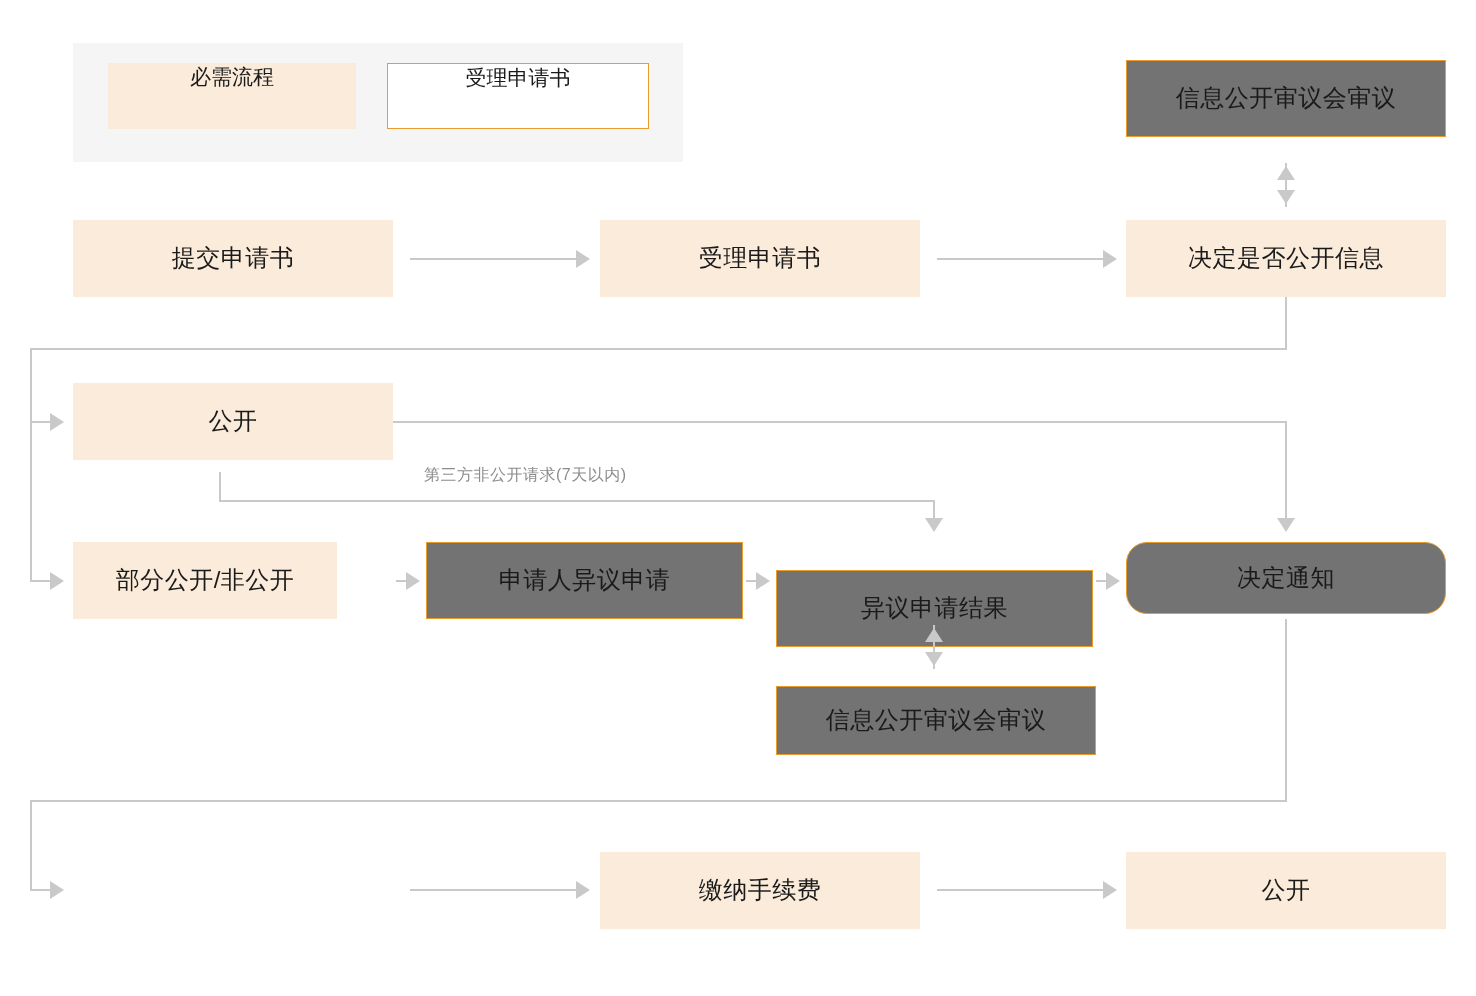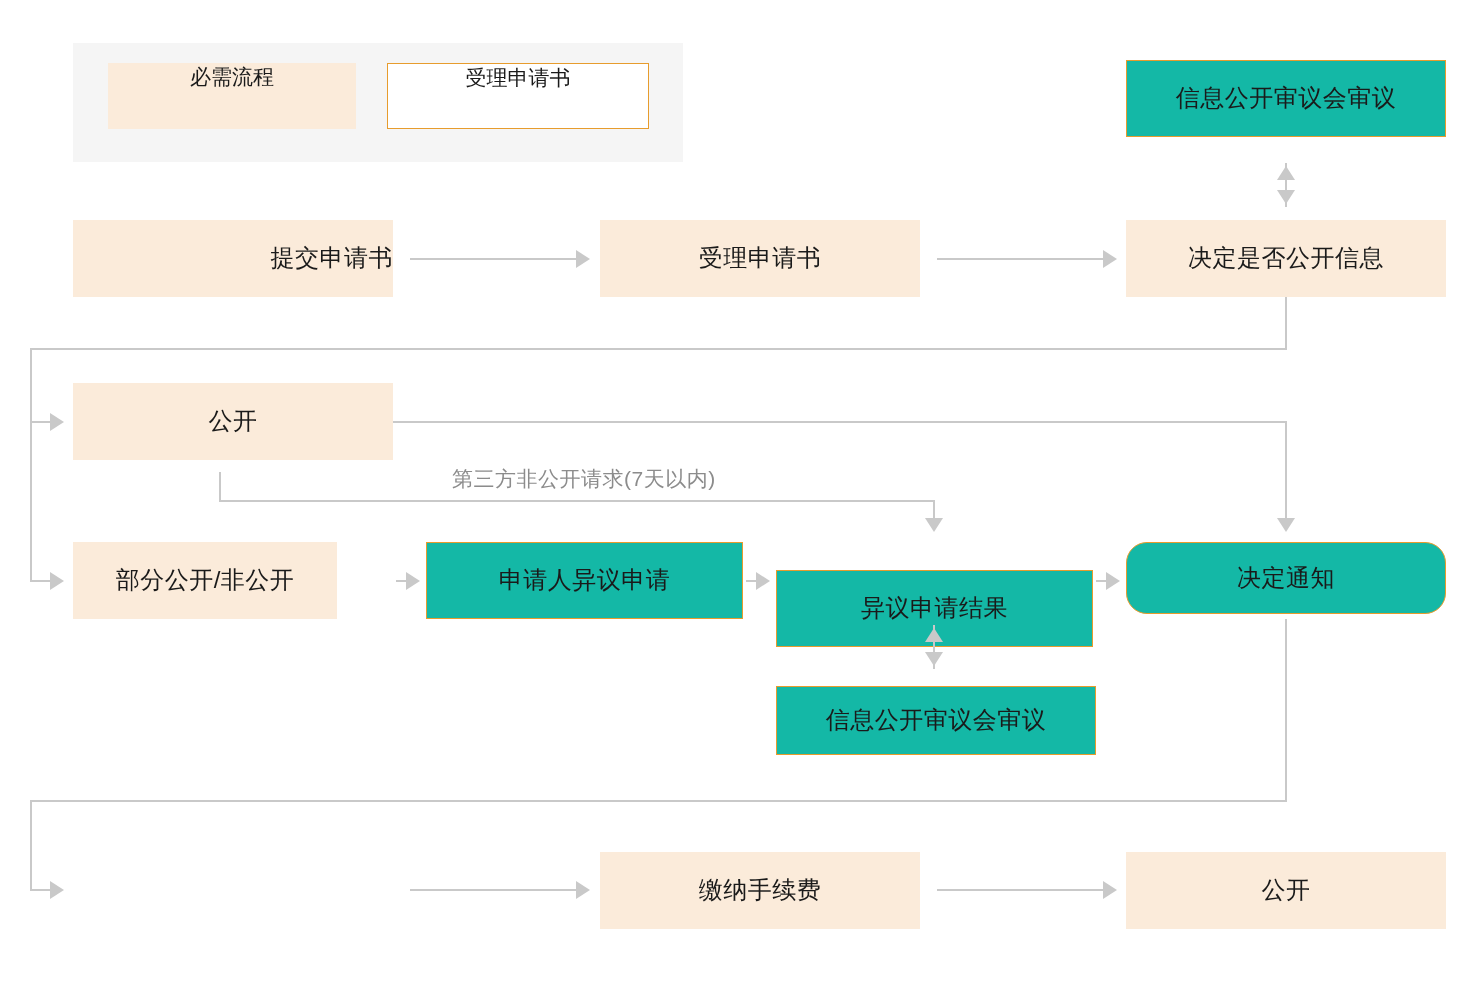--- a/index.html
+++ b/index.html
@@ -16,21 +16,21 @@
   .node{
     position:absolute;
     display:flex;align-items:center;justify-content:center;
     font-size:24px;
     letter-spacing:.5px;
     box-sizing:border-box;
     text-align:center;
     line-height:1.2;
   }
   .node.filled{background:#FBEBDA;border:none;color:#1a1a1a;}
-  .node.outlined{background:#14b8a6;border:1px solid #E79C2D;color:#1a1a1a;}
+  .node.outlined{background:#737373;border:1px solid #E79C2D;color:#1a1a1a;}
 
   
   #legend-panel{
     position:absolute;left:73px;top:43px;width:610px;height:119px;
     background:#F5F5F5;
   }
   .legend-chip{
     position:absolute;display:flex;align-items:flex-start;justify-content:center;
     font-size:21px;box-sizing:border-box;
   }
@@ -40,25 +40,24 @@
   .hl{height:2px;}
   .vl{width:2px;}
 
   .ah{position:absolute;width:0;height:0;}
   .ah-right{border-top:9px solid transparent;border-bottom:9px solid transparent;border-left:14px solid #C9C9C9;}
   .ah-down{border-left:9px solid transparent;border-right:9px solid transparent;border-top:14px solid #C9C9C9;}
   .ah-up{border-left:9px solid transparent;border-right:9px solid transparent;border-bottom:14px solid #C9C9C9;}
 
   .edge-label{
     position:absolute;
-    font-size:21px;
+    font-size:16px;
     color:#8c8c8c;
     white-space:nowrap;
     letter-spacing:.5px;
-    margin-left:28px;
   }
 </style>
 </head>
 <body>
 
 <div id="stage">
 
   <div id="legend-panel">
     <div class="legend-chip" style="left:35px;top:20px;width:248px;height:66px;background:#FBEBDA;">
       <span>必需流程</span>
@@ -69,21 +68,21 @@
   </div>
 
   <div class="node outlined" style="left:1126px;top:60px;width:320px;height:77px;">
     <span>信息公开审议会审议</span>
   </div>
 
   <div class="ln vl" style="left:1285px;top:163px;height:44px;"></div>
   <div class="ah ah-up" style="left:1277px;top:166px;"></div>
   <div class="ah ah-down" style="left:1277px;top:190px;"></div>
 
-  <div class="node filled" style="left:73px;top:220px;width:320px;height:77px;justify-content:flex-end;">
+  <div class="node filled" style="left:73px;top:220px;width:320px;height:77px;">
     <span>提交申请书</span>
   </div>
 
   <div class="ln hl" style="left:410px;top:258px;width:168px;"></div>
   <div class="ah ah-right" style="left:576px;top:250px;"></div>
 
   <div class="node filled" style="left:600px;top:220px;width:320px;height:77px;">
     <span>受理申请书</span>
   </div>
 

